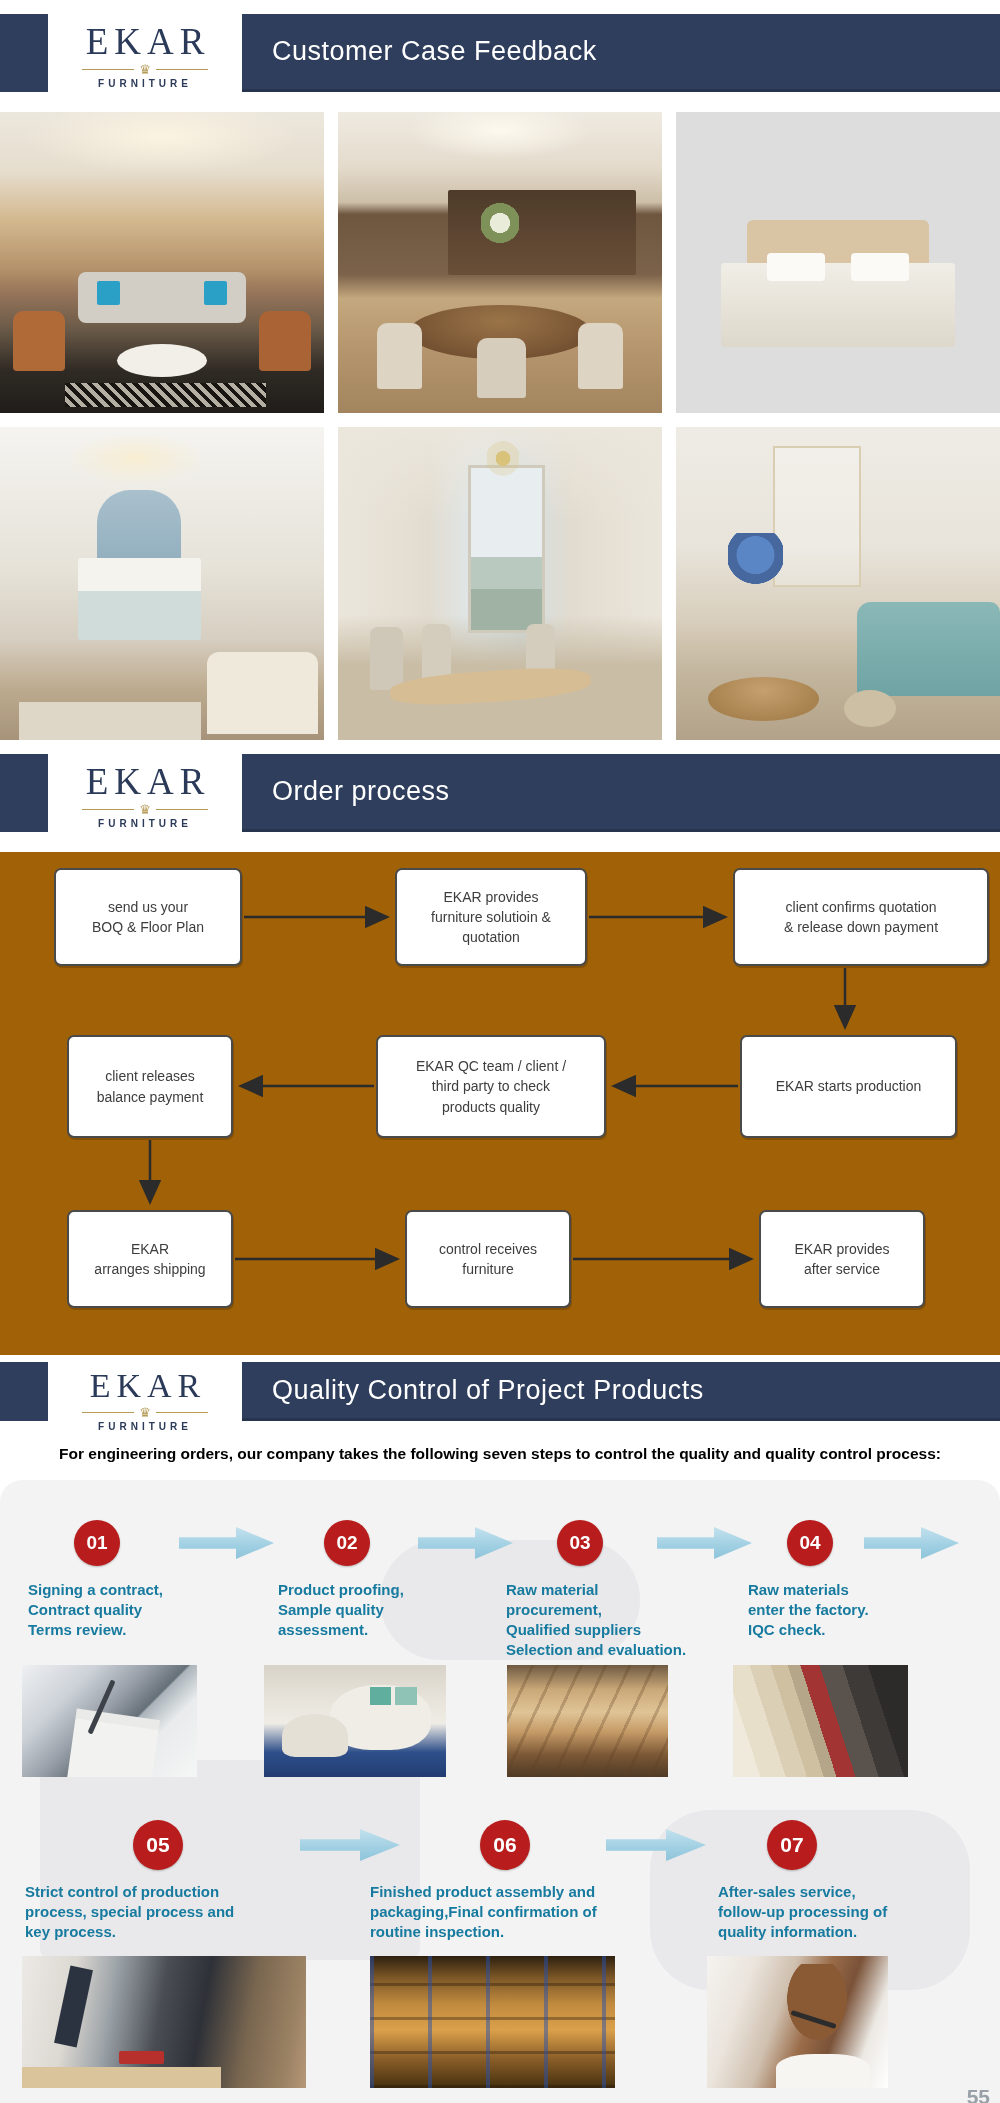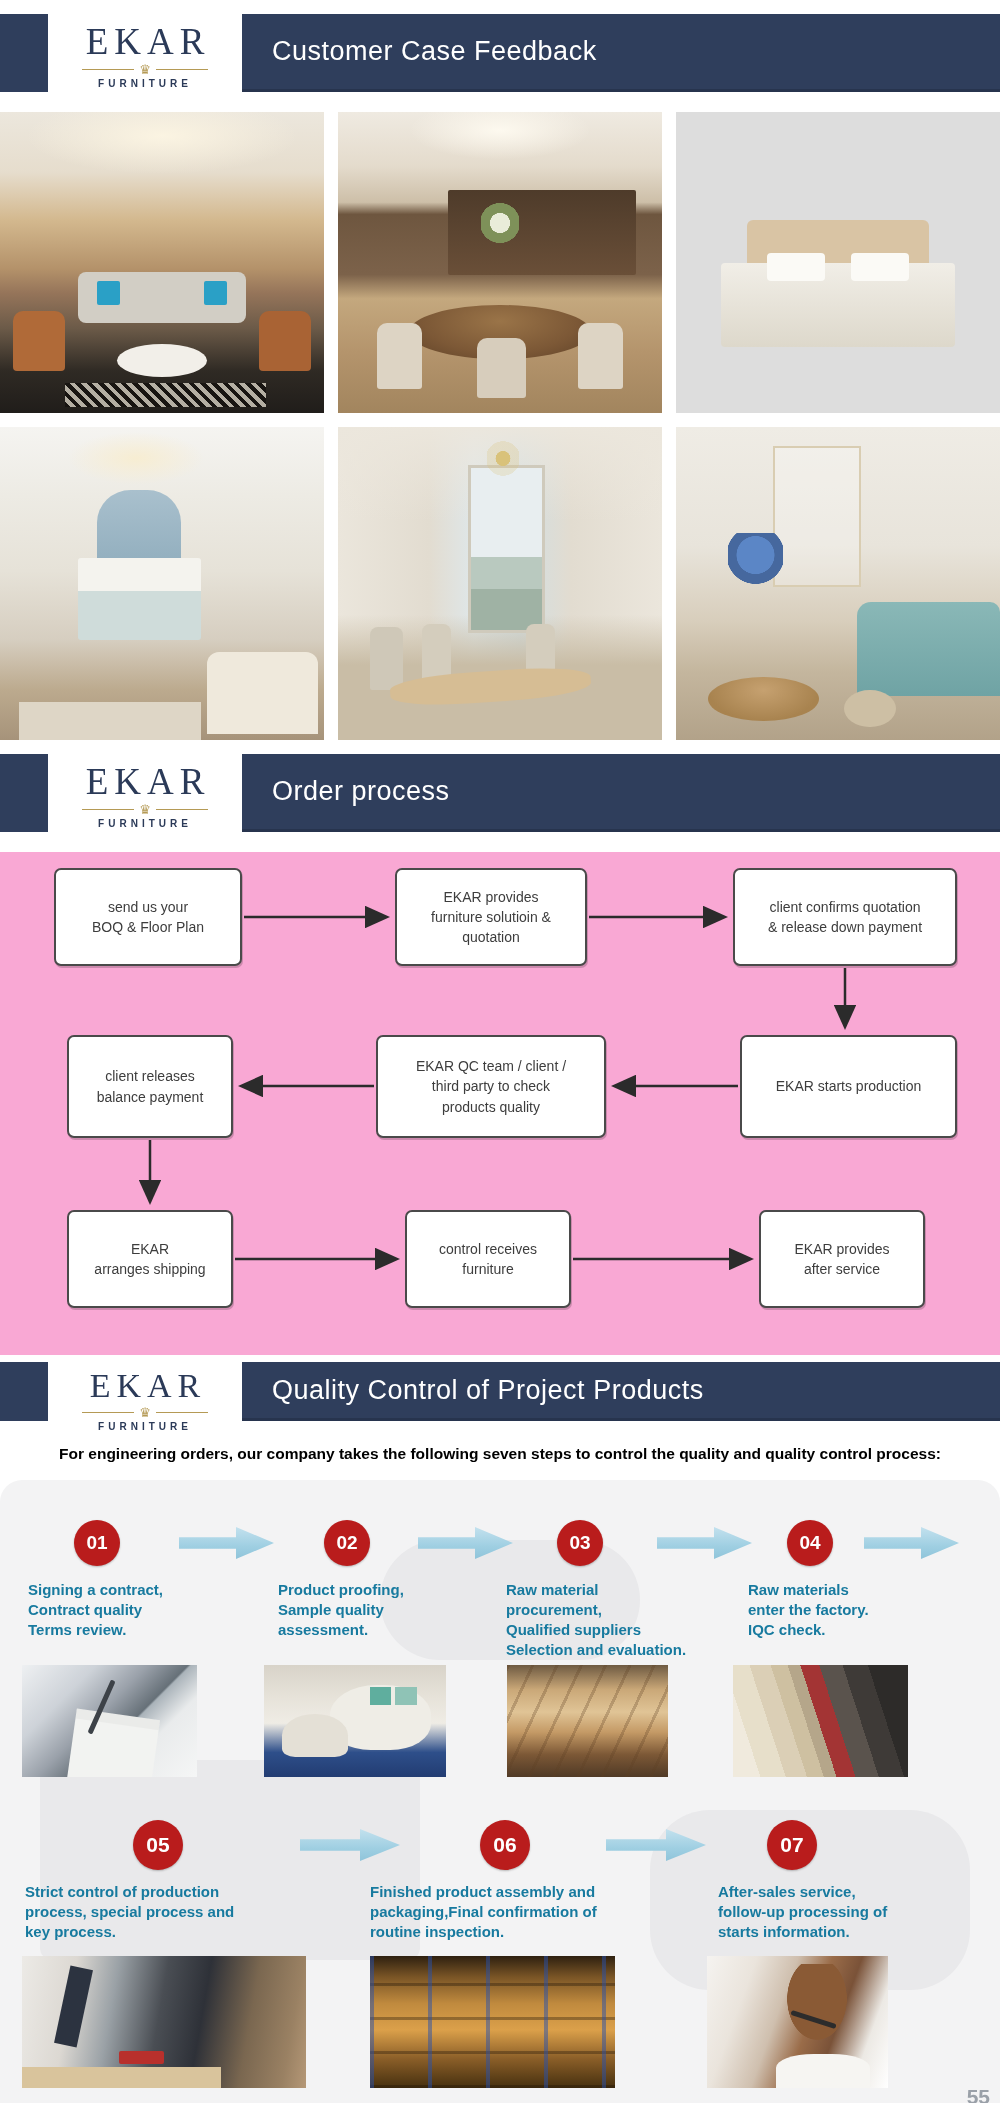--- a/index.html
+++ b/index.html
@@ -84,21 +84,21 @@
 
   .ph6{background:
     linear-gradient(180deg,#efece5 0%,#e8e4db 38%,#d8cebc 62%,#c4b69e 78%,#b2a289 100%);}
   .ph6 .panel{left:30%;top:6%;width:26%;height:44%;border:2px solid #d9cdb2;background:rgba(255,255,255,.25);}
   .ph6 .sofa{right:0;bottom:14%;width:44%;height:30%;background:linear-gradient(180deg,#8ab8b7,#6fa3a4);border-radius:14px 10px 0 0;}
   .ph6 .flw{left:16%;top:34%;width:17%;height:20%;background:radial-gradient(circle at 50% 35%,#5b86c6 0 38%,#46689e 39% 58%,transparent 59%);}
   .ph6 .tbl{left:10%;bottom:6%;width:34%;height:14%;background:radial-gradient(ellipse at 50% 30%,#c6a170 0%,#a8834f 70%);border-radius:50%;}
   .ph6 .stool{left:52%;bottom:4%;width:16%;height:12%;background:#cdbfa4;border-radius:50%;}
 
   
-  .flowchart{position:absolute;left:0;top:852px;width:1000px;height:503px;background:#f9a8d4;}
+  .flowchart{position:absolute;left:0;top:852px;width:1000px;height:503px;background:#a16207;}
   .fc-box{position:absolute;box-sizing:border-box;border:2px solid #4a4a4a;border-radius:7px;background:#fff;
           display:flex;align-items:center;justify-content:center;text-align:center;
           font-size:14px;color:#3d3d3d;line-height:1.45;white-space:pre-line;padding:4px;
           box-shadow:1px 2px 0 rgba(0,0,0,.18);}
   .fc-svg{position:absolute;left:0;top:0;}
 
   
   .intro{position:absolute;left:0;top:1445px;width:1000px;text-align:center;
          font-size:15.5px;font-weight:bold;color:#000;}
   .quality{position:absolute;left:0;top:1480px;width:1000px;height:623px;
@@ -242,21 +242,21 @@
         <line x1="150" y1="288" x2="150" y2="348" marker-end="url(#ah)"></line>
         <line x1="235" y1="407" x2="395" y2="407" marker-end="url(#ah)"></line>
         <line x1="573" y1="407" x2="749" y2="407" marker-end="url(#ah)"></line>
       </g>
     </svg>
     <div class="fc-box" style="left:54px;top:16px;width:188px;height:98px">send us your
 BOQ &amp; Floor Plan</div>
     <div class="fc-box" style="left:395px;top:16px;width:192px;height:98px">EKAR provides
 furniture solutioin &amp;
 quotation</div>
-    <div class="fc-box" style="left:733px;top:16px;width:224px;height:98px">client confirms quotation
+    <div class="fc-box" style="left:733px;top:16px;width:256px;height:98px">client confirms quotation
 &amp; release down payment</div>
     <div class="fc-box" style="left:376px;top:183px;width:230px;height:103px">EKAR QC team / client /
 third party to check
 products quality</div>
     <div class="fc-box" style="left:67px;top:183px;width:166px;height:103px">client releases
 balance payment</div>
     <div class="fc-box" style="left:740px;top:183px;width:217px;height:103px">EKAR starts production</div>
     <div class="fc-box" style="left:67px;top:358px;width:166px;height:98px">EKAR
 arranges shipping</div>
     <div class="fc-box" style="left:405px;top:358px;width:166px;height:98px">control receives
@@ -328,21 +328,21 @@
     <div class="blk-arrow" style="left:300px;top:349px;width:100px"></div>
     <div class="blk-arrow" style="left:606px;top:349px;width:100px"></div>
     <div class="step-text" style="left:25px;top:402px;width:260px">Strict control of production
 process, special process and
 key process.</div>
     <div class="step-text" style="left:370px;top:402px;width:270px">Finished product assembly and
 packaging,Final confirmation of
 routine inspection.</div>
     <div class="step-text" style="left:718px;top:402px;width:240px">After-sales service,
 follow-up processing of
-starts information.</div>
+quality information.</div>
     <div class="q-img si5" style="left:22px;top:476px;width:284px;height:132px">
       <div class="shape strap"></div>
       <div class="shape clamp"></div>
       <div class="shape board"></div>
     </div>
     <div class="q-img si6" style="left:370px;top:476px;width:245px;height:132px"></div>
     <div class="q-img si7" style="left:707px;top:476px;width:181px;height:132px">
       <div class="shape hair"></div>
       <div class="shape mic"></div>
       <div class="shape shirt"></div>

